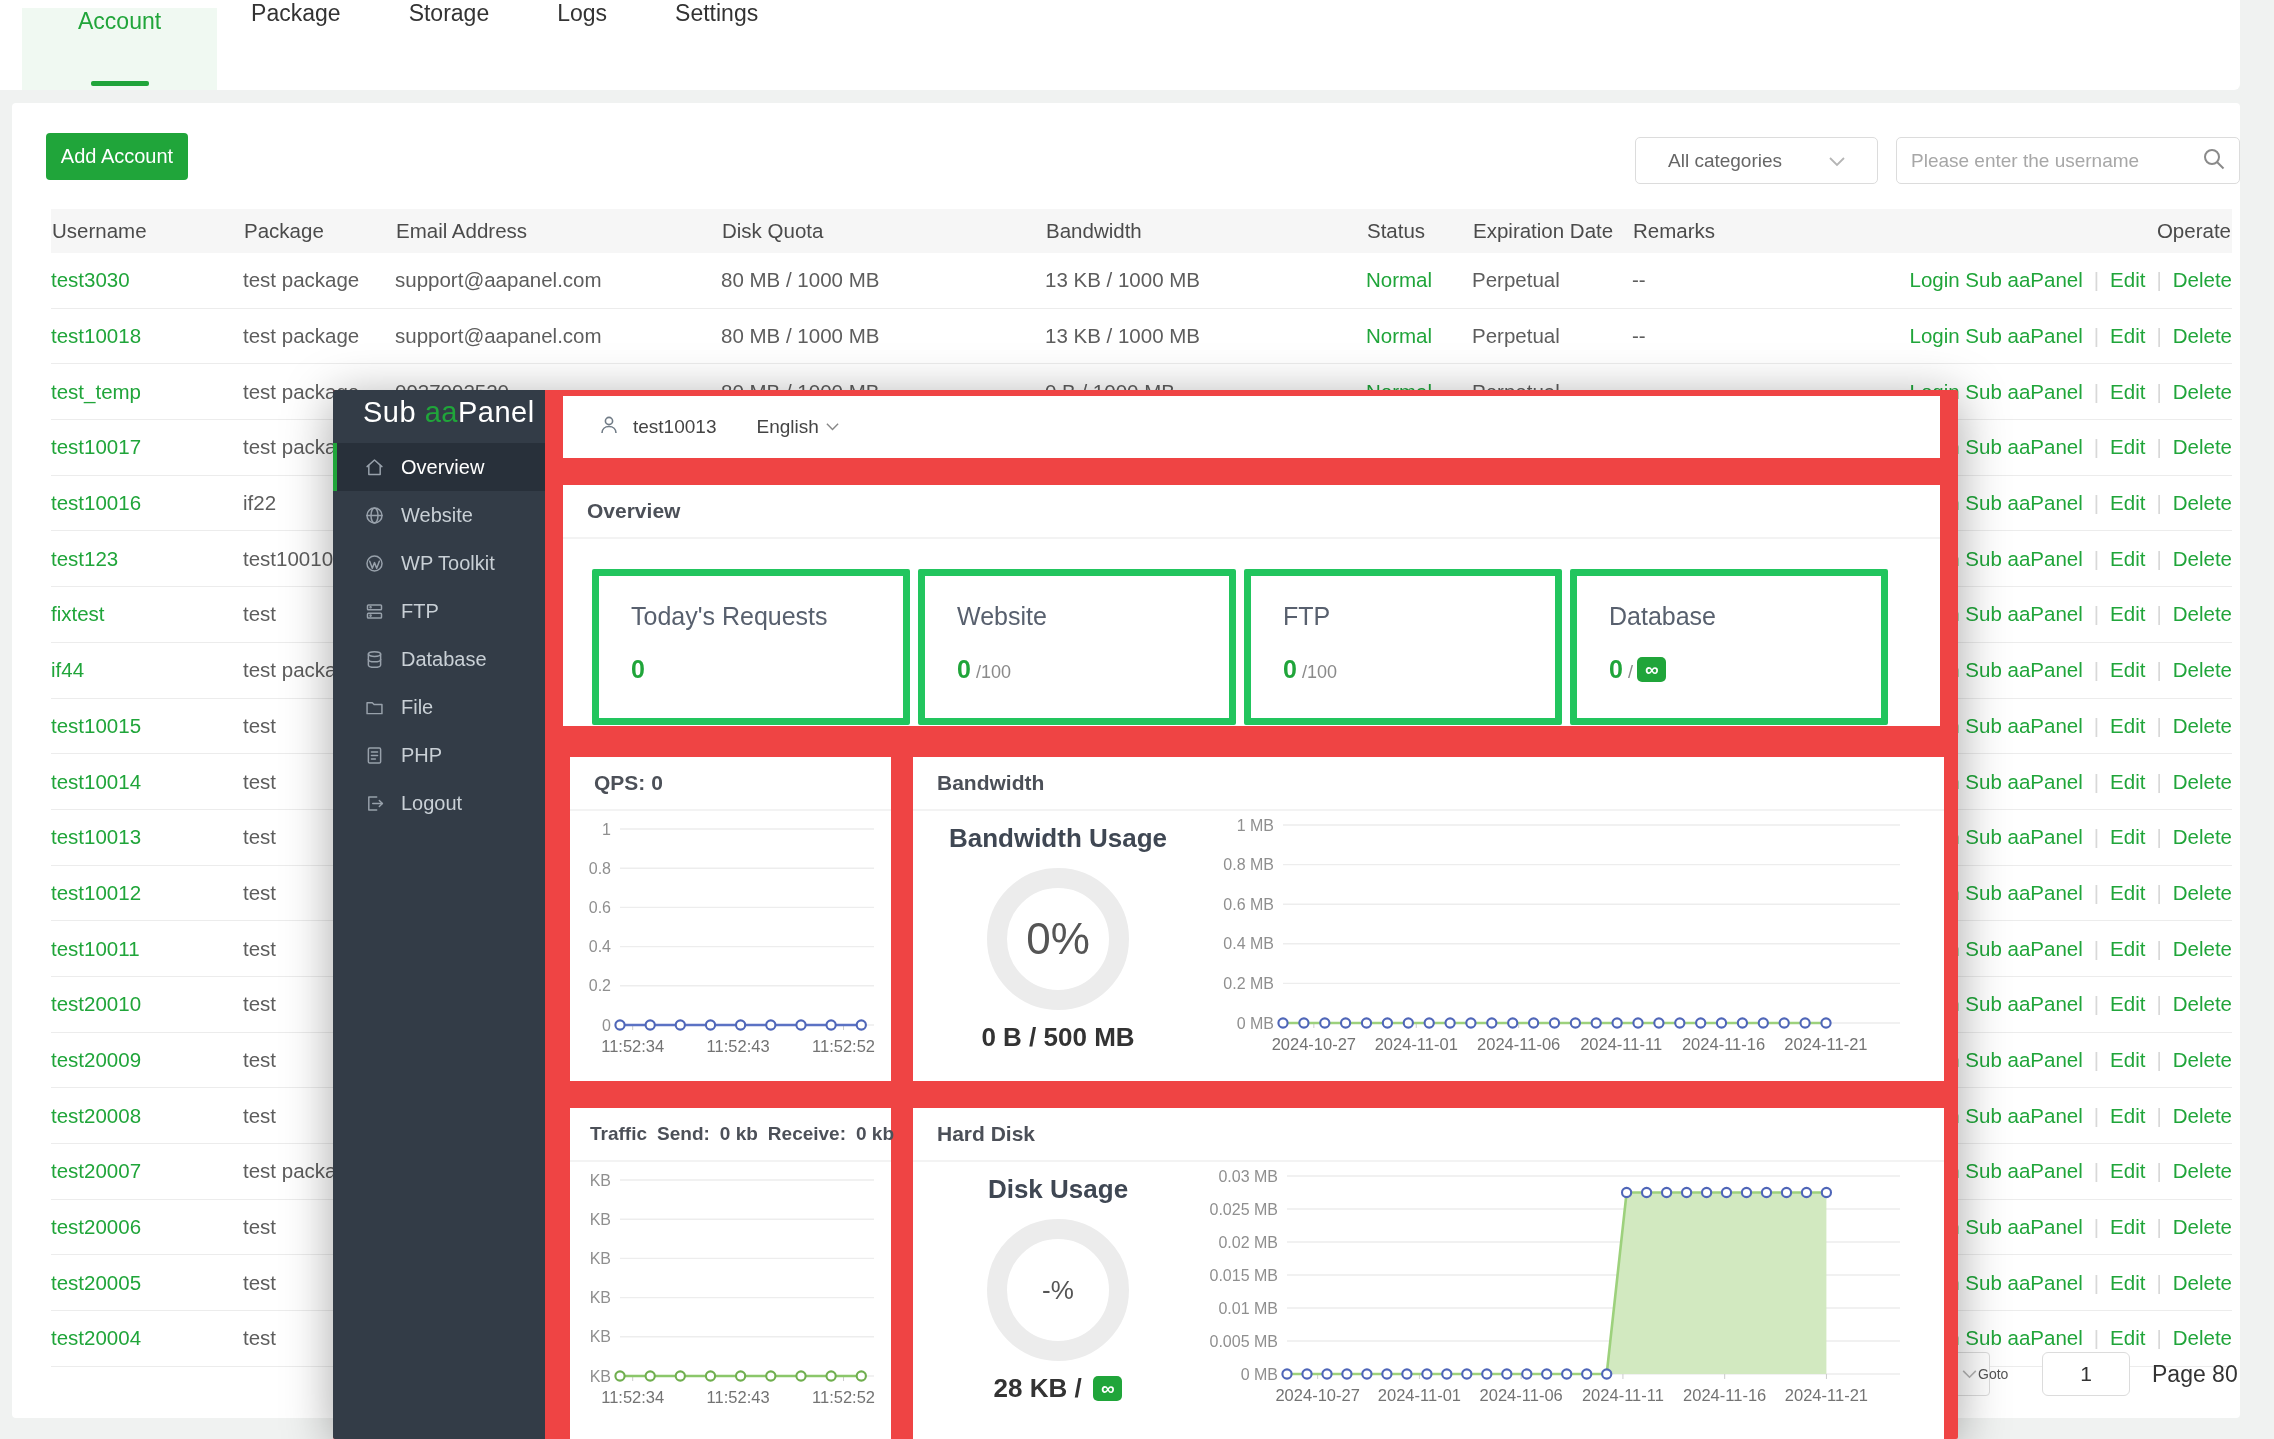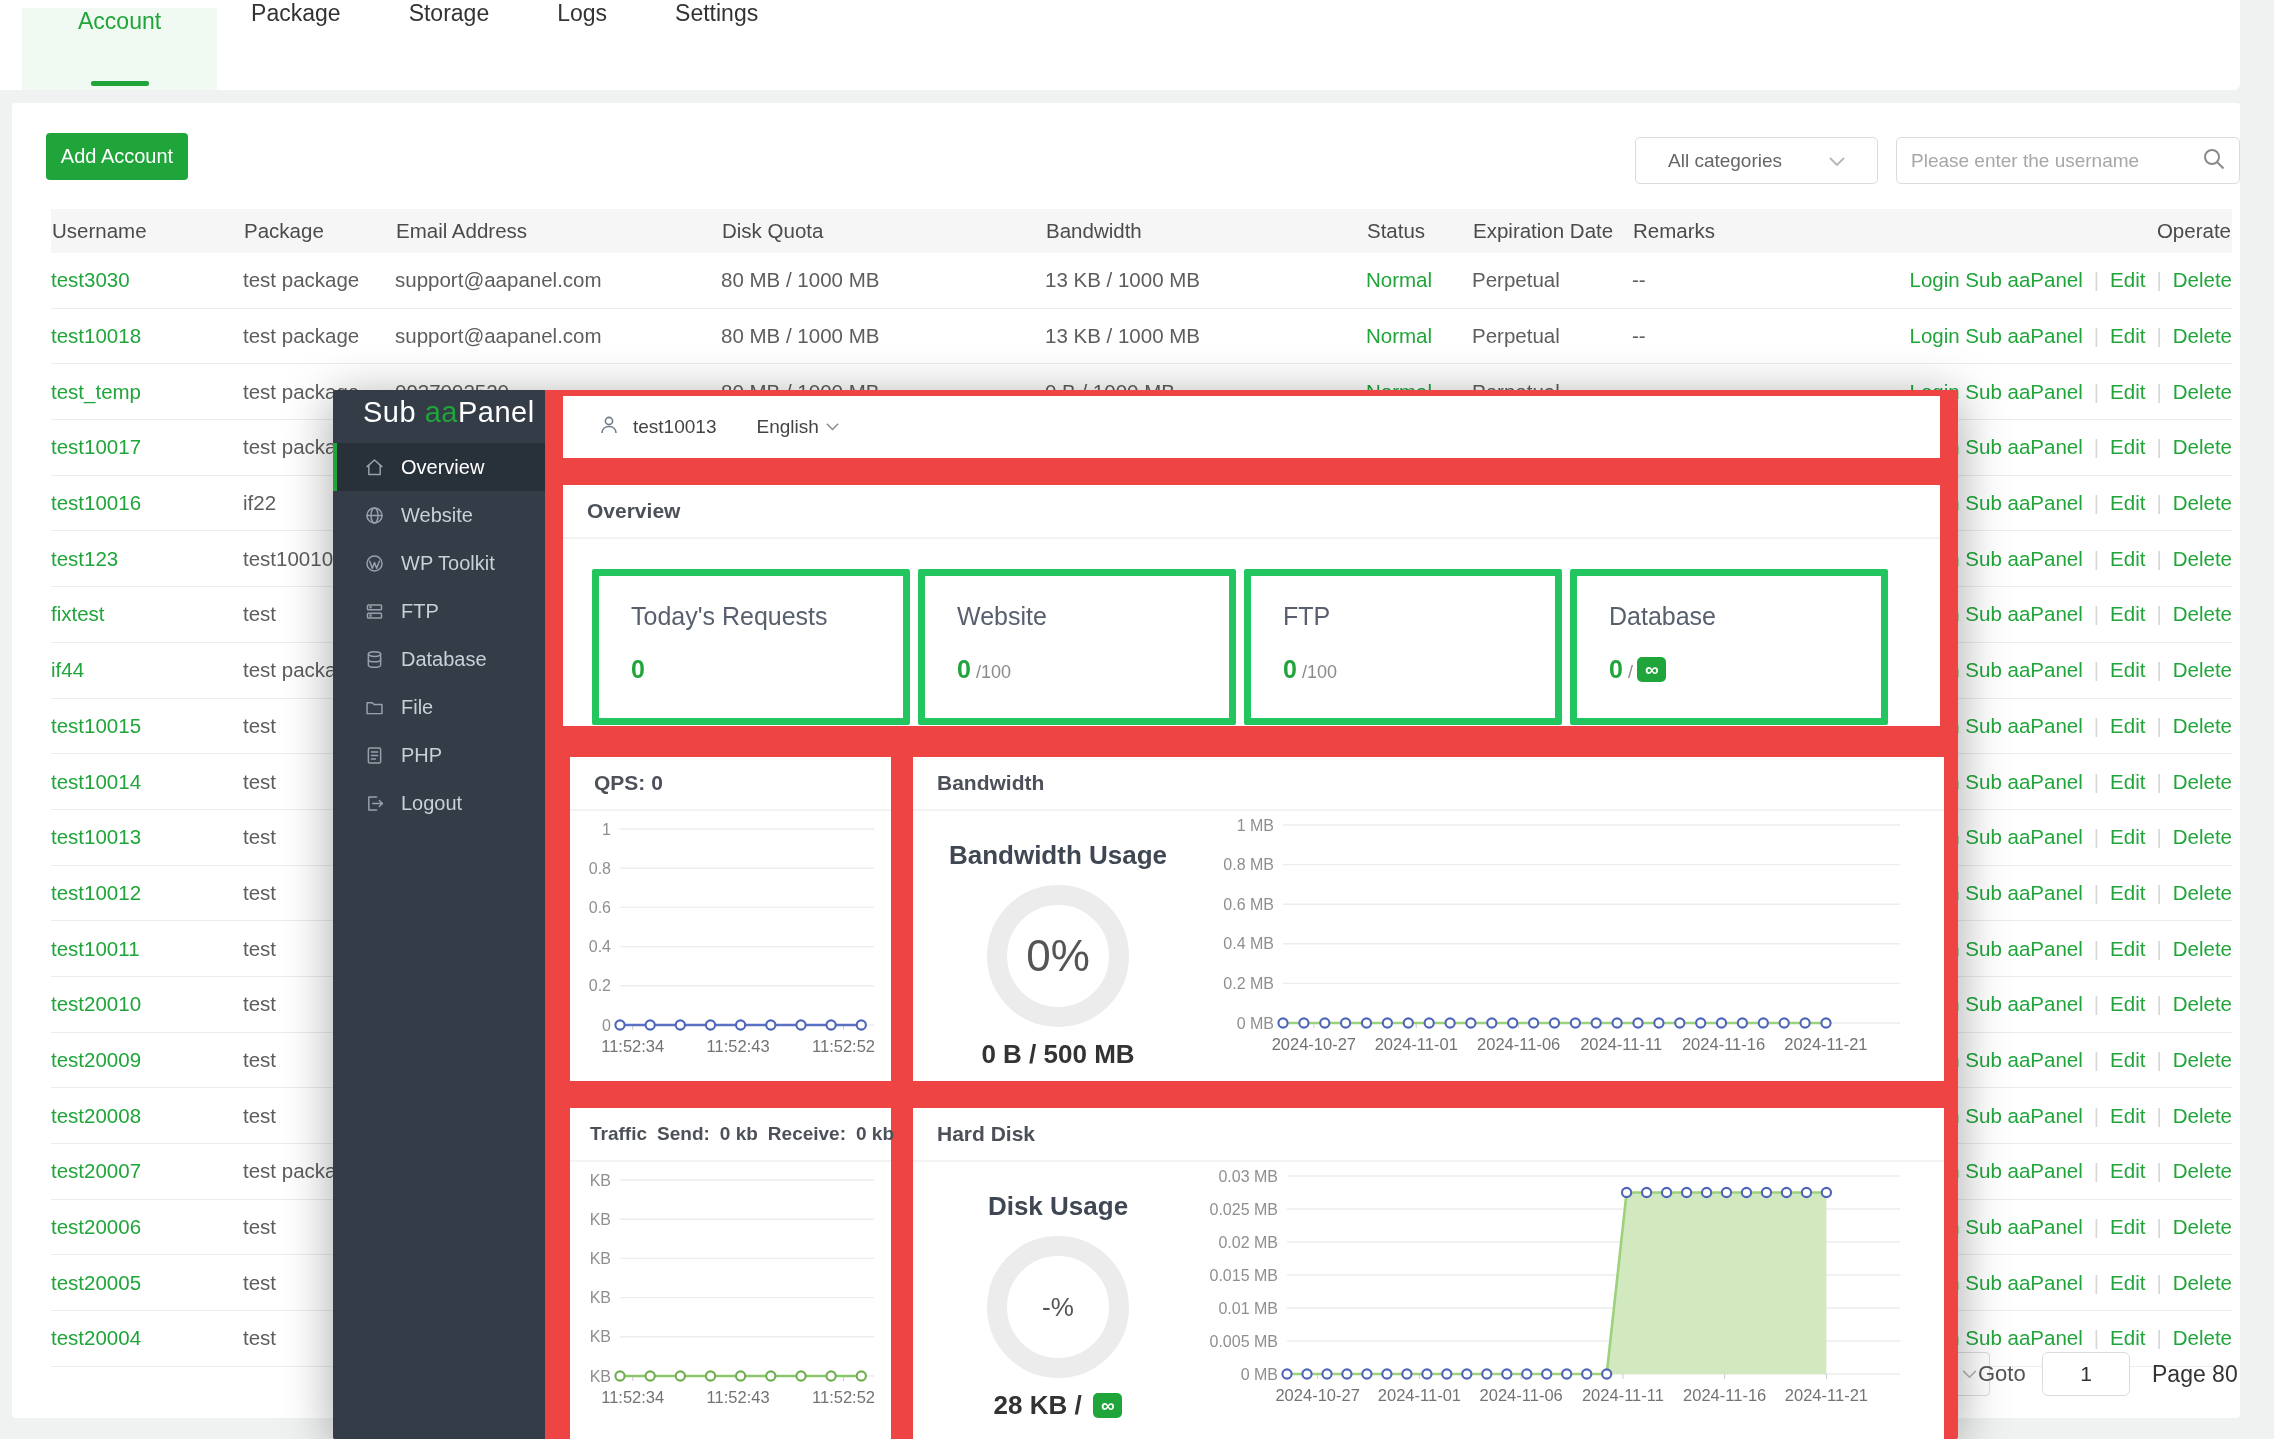--- a/index.html
+++ b/index.html
@@ -30,21 +30,21 @@
                  white-space:nowrap;overflow:hidden}
   .acct-table td{height:54.7px;border-bottom:1px solid #ececec;white-space:nowrap;overflow:hidden;padding:0}
   .acct-table .u{color:#20a53a;cursor:pointer}
   .acct-table .right{text-align:right}
   .ops span.lnk{color:#20a53a;cursor:pointer}
   .ops .sep{color:#d8d8d8;margin:0 11px}
   
   .pg-select{position:absolute;left:1828px;top:1249px;width:150px;height:44px;border:1px solid #dcdcdc;border-radius:4px;
              background:#fff;display:flex;align-items:center;justify-content:flex-end;padding-right:12px;
              box-sizing:border-box;cursor:pointer}
-  .pg-goto{position:absolute;left:1966px;top:1249px;height:44px;line-height:44px;font-size:22px;color:#555}
+  .pg-goto{position:absolute;left:1966px;top:1249px;height:44px;line-height:44px;font-size:14px;color:#555}
   .pg-input{position:absolute;left:2030px;top:1249px;width:88px;height:44px;border:1px solid #dcdcdc;border-radius:6px;
             text-align:center;font-size:21px;color:#333;box-sizing:border-box;outline:none;font-family:inherit}
   .pg-total{position:absolute;left:2140px;top:1249px;height:44px;line-height:44px;font-size:23px;color:#333}
   
   .modal{position:absolute;left:333px;top:390px;width:1625px;height:1049px;background:#ef4444;display:flex;
          overflow:hidden;box-shadow:0 8px 50px rgba(0,0,0,.35);border-radius:2px}
   .sb{width:212px;flex:none;background:#333c47}
   .logo{font-size:29px;color:#fff;padding:6px 0 0 30px;letter-spacing:.5px}
   .logo .g{color:#20a53a}
   .menu{margin-top:14px}
@@ -64,21 +64,21 @@
   .stat-val{margin:24px 0 0 32px;font-size:25px;font-weight:bold;color:#20a53a}
   .sfx{font-size:18px;color:#8a8a8a;font-weight:normal;margin-left:5px}
   .inf-badge{display:inline-block;background:#20a53a;color:#fff;border-radius:5px;font-size:19px;font-weight:bold;
              padding:3px 8px;line-height:1;vertical-align:2px;margin-left:4px}
   .qps-card{position:absolute;left:25px;top:367px;width:321px;height:324px;background:#fff}
   .bw-card{position:absolute;left:368px;top:367px;width:1031px;height:324px;background:#fff}
   .tr-card{position:absolute;left:25px;top:718px;width:321px;height:340px;background:#fff}
   .hd-card{position:absolute;left:368px;top:718px;width:1031px;height:340px;background:#fff}
   .tr-title span{margin-right:10px}
   .gauge{position:absolute;left:0;top:52px;width:290px;height:272px;text-align:center}
-  .gauge-h{margin-top:31px;font-size:26px;font-weight:bold;color:#3f4753}
+  .gauge-h{margin-top:14px;font-size:26px;font-weight:bold;color:#3f4753}
   .donut{width:142px;height:142px;margin:14px auto 0;border-radius:50%;border:20px solid #ececec;
          box-sizing:border-box;display:flex;align-items:center;justify-content:center;background:#fff}
   .pct{font-size:44px;color:#555}
   .pct.small{font-size:26px;color:#555}
   .gtotal{margin-top:12px;font-size:26px;font-weight:bold;color:#333}
   svg.chart{position:absolute}
   #c0,#c2{left:6px;top:56px}
   #c1,#c3{left:290px;top:52px}
 </style>
 </head>

